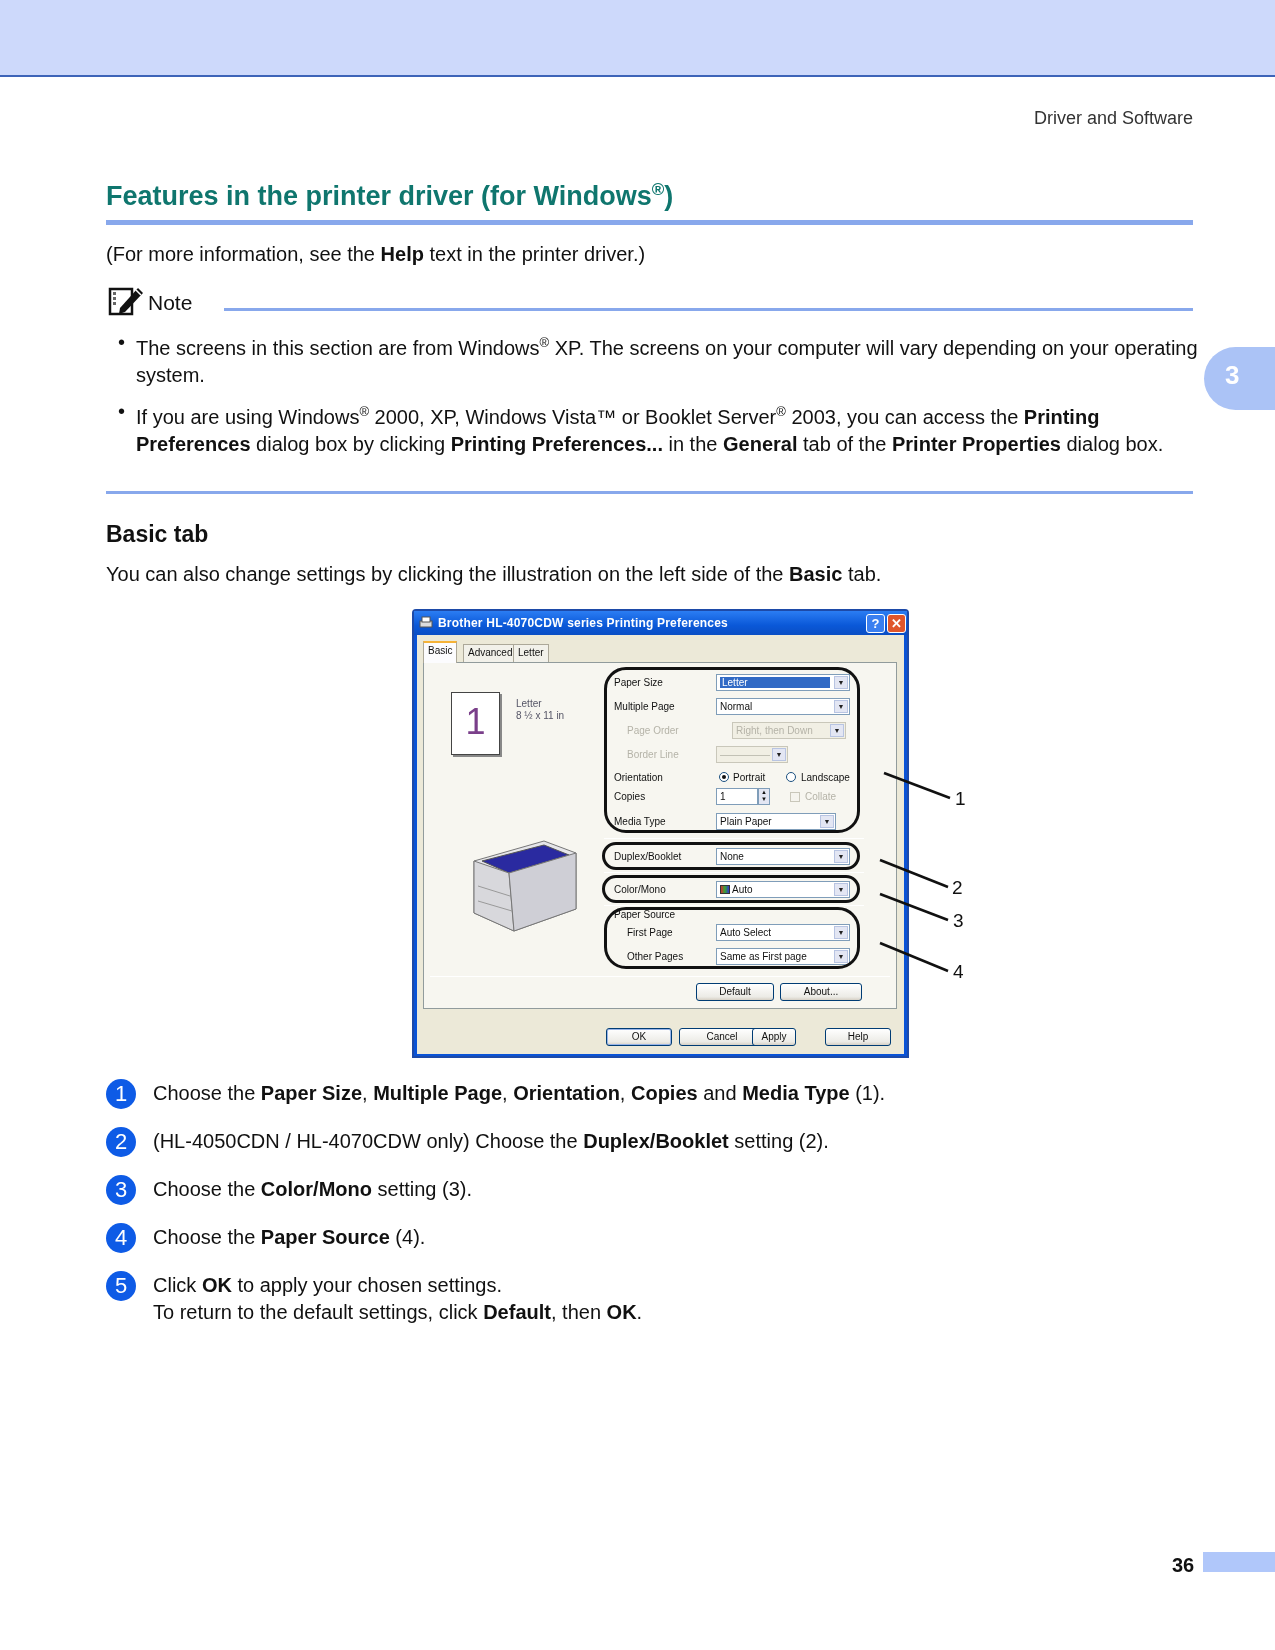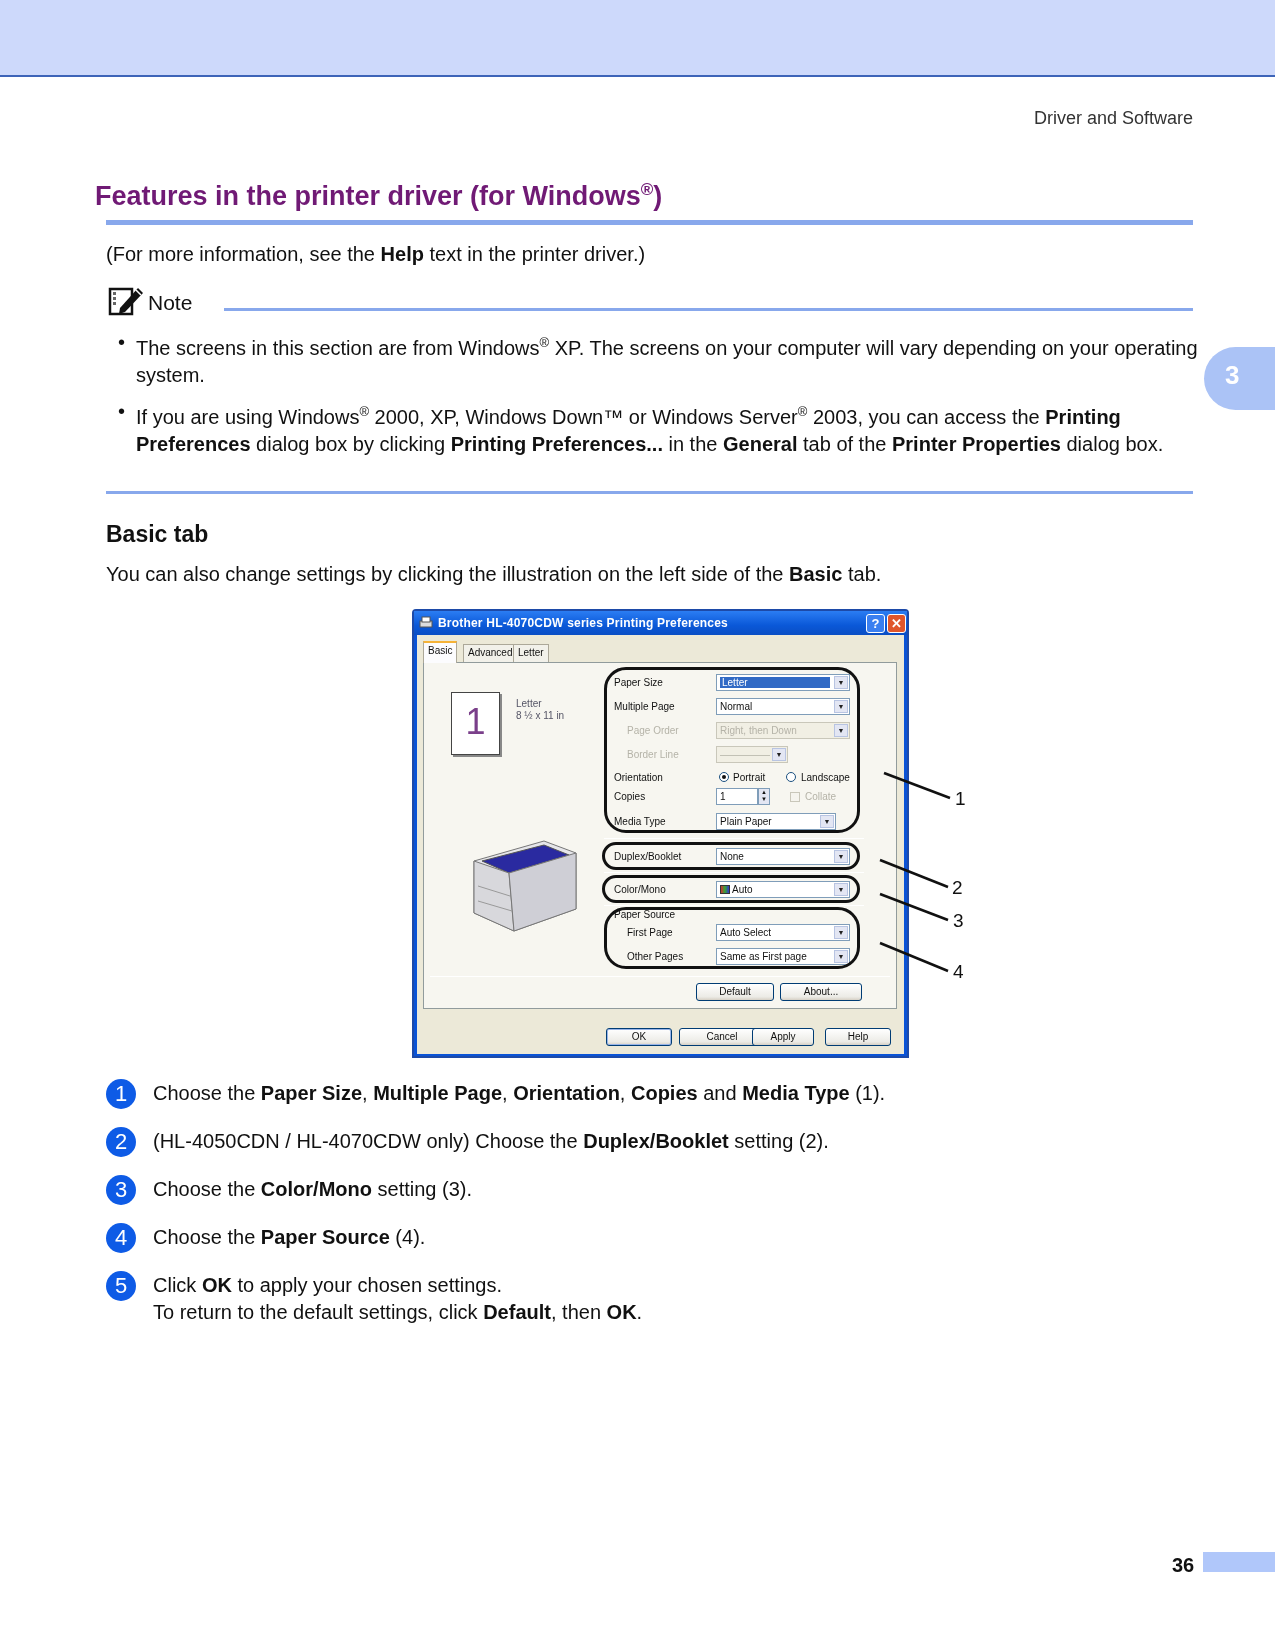--- a/index.html
+++ b/index.html
@@ -1,21 +1,21 @@
 <!DOCTYPE html>
 <html><head>
 <meta charset="utf-8">
 <style>
 *{box-sizing:border-box;margin:0;padding:0}
 html,body{width:1275px;height:1650px;background:#fff;overflow:hidden}
 body{position:relative;font-family:"Liberation Sans",sans-serif;color:#111}
 .abs{position:absolute}
 #topband{left:0;top:0;width:1275px;height:77px;background:#cdd9fb;border-bottom:2px solid #3d64b8}
 #running-header{right:82px;top:108px;font-size:18px;color:#333;text-align:right}
-#h1{left:95px;top:180px;font-size:27px;font-weight:bold;color:#701a75}
+#h1{left:106px;top:180px;font-size:27px;font-weight:bold;color:#0f766e}
 #h1 sup{font-size:17px;font-weight:bold}
 #h1rule{left:106px;top:220px;width:1087px;height:5px;background:#88a8ec}
 #intro{left:106px;top:243px;font-size:20px}
 #note-icon{left:108px;top:284px;width:36px;height:32px}
 #note-label{left:148px;top:291px;font-size:21px;font-weight:normal}
 #note-rule{left:224px;top:308px;width:969px;height:3px;background:#88a8ec}
 .bullet{left:118px;font-size:20px;line-height:27px;width:1080px}
 .bullet .dot{position:absolute;left:0;top:0}
 .bullet .txt{padding-left:18px;display:block}
 .bullet sup{font-size:13px}
@@ -88,21 +88,21 @@
 </svg>
 <div id="note-label" class="abs">Note</div>
 <div id="note-rule" class="abs"></div>
 
 <div class="abs bullet" style="top:329px">
     <span class="dot">•</span>
     <span class="txt"><span>The screens in this section are from Windows</span><sup>®</sup><span> XP. The screens on your computer will vary depending on your operating system.</span></span>
   </div>
 <div class="abs bullet" style="top:398px">
     <span class="dot">•</span>
-    <span class="txt"><span>If you are using Windows</span><sup>®</sup><span> 2000, XP, Windows Down™ or Windows Server</span><sup>®</sup><span> 2003, you can access the </span><b>Printing Preferences</b><span> dialog box by clicking </span><b>Printing Preferences...</b><span> in the </span><b>General</b><span> tab of the </span><b>Printer Properties</b><span> dialog box.</span></span>
+    <span class="txt"><span>If you are using Windows</span><sup>®</sup><span> 2000, XP, Windows Vista™ or Booklet Server</span><sup>®</sup><span> 2003, you can access the </span><b>Printing Preferences</b><span> dialog box by clicking </span><b>Printing Preferences...</b><span> in the </span><b>General</b><span> tab of the </span><b>Printer Properties</b><span> dialog box.</span></span>
   </div>
 <div id="note-end-rule" class="abs"></div>
 
 <div id="h2" class="abs">Basic tab</div>
 <div id="basic-intro" class="abs"><span>You can also change settings by clicking the illustration on the left side of the </span><b>Basic</b><span> tab.</span></div>
 
 <div id="dialog" class="abs">
   <div id="titlebar" class="abs">
     <svg id="dlg-printer-icon" class="abs" viewBox="0 0 14 14">
         <rect x="1" y="6" width="12" height="6" fill="#ddd" stroke="#555"></rect>
@@ -136,21 +136,21 @@
       <div class="abs lbl" style="left:190px;top:14px">Paper Size</div>
       <div class="abs combo sel" style="left:292px;top:11px;width:134px">
           <span class="val">Letter</span>
           <span class="arr">▼</span>
         </div>
 
       <div class="abs lbl" style="left:190px;top:38px">Multiple Page</div>
       <div class="abs combo" style="left:292px;top:35px;width:134px"><span>Normal</span><span class="arr">▼</span></div>
 
       <div class="abs lbl dis" style="left:203px;top:62px">Page Order</div>
-      <div class="abs combo dis" style="left:292px;top:59px;width:134px"><span>Right, then Down</span><span class="arr">▼</span></div>
+      <div class="abs combo dis" style="left:308px;top:59px;width:114px"><span>Right, then Down</span><span class="arr">▼</span></div>
 
       <div class="abs lbl dis" style="left:203px;top:86px">Border Line</div>
       <div class="abs combo dis" style="left:292px;top:83px;width:72px"><span>—————</span><span class="arr">▼</span></div>
 
       <div class="abs lbl" style="left:190px;top:109px">Orientation</div>
       <div class="abs radio on" style="left:295px;top:109px"></div>
       <div class="abs lbl" style="left:309px;top:109px">Portrait</div>
       <div class="abs radio" style="left:362px;top:109px"></div>
       <div class="abs lbl" style="left:377px;top:109px">Landscape</div>
 
@@ -188,21 +188,21 @@
       <div class="abs oval" style="left:178px;top:179px;width:258px;height:28px;border-radius:14px"></div>
       <div class="abs oval" style="left:178px;top:212px;width:258px;height:28px;border-radius:14px"></div>
       <div class="abs oval" style="left:180px;top:244px;width:256px;height:62px;border-radius:22px"></div>
 
       <div class="abs sep" style="left:6px;top:313px;width:460px;background:#aca899"></div>
       <div class="abs btn" style="left:272px;top:320px;width:78px">Default</div>
       <div class="abs btn" style="left:356px;top:320px;width:82px">About...</div>
     </div>
     <div class="abs btn def" style="left:189px;top:393px;width:66px">OK</div>
     <div class="abs btn" style="left:262px;top:393px;width:86px">Cancel</div>
-    <div class="abs btn" style="left:335px;top:393px;width:62px">Apply</div>
+    <div class="abs btn" style="left:335px;top:393px;width:44px">Apply</div>
     <div class="abs btn" style="left:408px;top:393px;width:66px">Help</div>
   </div>
 </div>
 
 <svg class="abs" style="left:860px;top:760px;width:120px;height:230px;overflow:visible">
   <line x1="24" y1="13" x2="90" y2="38" stroke="#111" stroke-width="2.5"></line>
   <line x1="20" y1="100" x2="88" y2="127" stroke="#111" stroke-width="2.5"></line>
   <line x1="20" y1="134" x2="88" y2="160" stroke="#111" stroke-width="2.5"></line>
   <line x1="20" y1="183" x2="88" y2="211" stroke="#111" stroke-width="2.5"></line>
 </svg>

